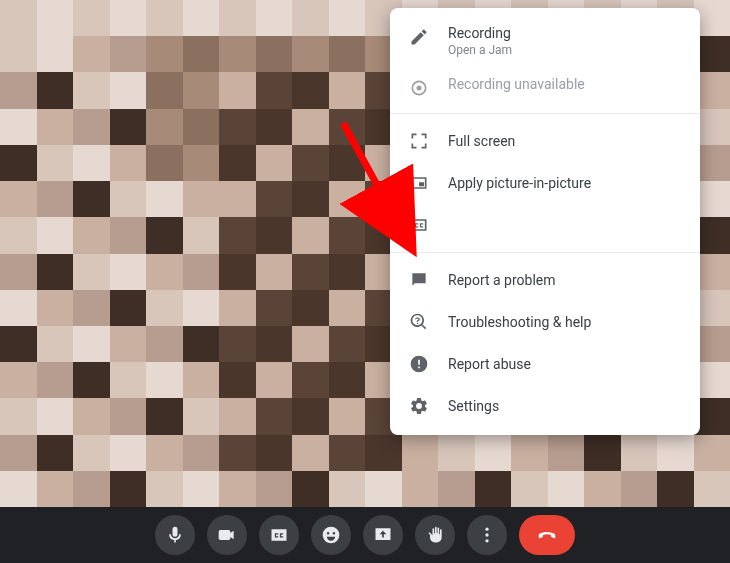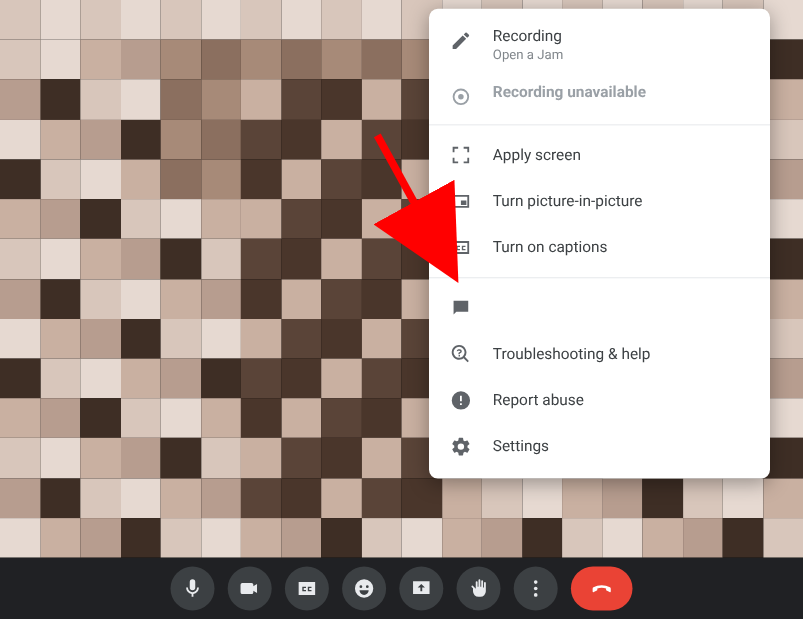--- a/index.html
+++ b/index.html
@@ -36,21 +36,21 @@
   .menu .item {
     display: flex; align-items: center; gap: 18px;
     padding: 10px 18px; cursor: pointer;
   }
   .menu .item .ico { width: 22px; height: 22px; flex-shrink:0; display:flex; align-items:center; justify-content:center; }
   .menu .item .ico svg { fill: #5f6368; }
   .menu .item .txt { line-height: 1.3; }
   .menu .item .txt .sub { font-size: 12px; color: #80868b; margin-top:1px;}
   .menu .item.twoline { align-items: flex-start; padding-top:8px; padding-bottom:8px;}
   .menu .item.twoline .ico { margin-top:2px;}
-  .menu .item.disabled { color: #9aa0a6; cursor: default; font-weight: bold; }
+  .menu .item.disabled { color: #9aa0a6; cursor: default; }
   .menu .item.disabled .ico svg { fill: #9aa0a6; }
   .menu hr { border: none; border-top: 1px solid #e8eaed; margin: 6px 0; }
   
   .arrow {
     position: absolute; left: 335px; top: 115px; pointer-events: none;
   }
 </style>
 </head>
 <body>
 
@@ -360,45 +360,45 @@
       <div>Recording unavailable</div>
     </span>
   </div>
   <hr>
   <div class="item">
     <span class="ico">
       <svg viewBox="0 0 24 24" width="20" height="20">
           <path d="M3 3h6v2H5v4H3V3zm12 0h6v6h-2V5h-4V3zM3 15h2v4h4v2H3v-6zm16 0h2v6h-6v-2h4v-4z"></path>
         </svg>
     </span>
-    <span class="txt">Apply screen</span>
+    <span class="txt">Full screen</span>
   </div>
   <div class="item">
     <span class="ico">
       <svg viewBox="0 0 24 24" width="20" height="20">
           <path d="M3 5h18v14H3V5zm2 2v10h14V7H5zm7 4h6v5h-6v-5z"></path>
         </svg>
     </span>
-    <span class="txt">Turn picture-in-picture</span>
+    <span class="txt">Apply picture-in-picture</span>
   </div>
   <div class="item">
     <span class="ico">
       <svg viewBox="0 0 24 24" width="20" height="20">
           <path d="M3 5h18v14H3V5zm2 2v10h14V7H5zm2 3h4v1.5H8.5v2H11V15H7v-5zm6 0h4v1.5h-2.5v2H17V15h-4v-5z"></path>
         </svg>
     </span>
-    <span class="txt">Turn on captions</span>
   </div>
   <hr>
   <div class="item">
     <span class="ico">
       <svg viewBox="0 0 24 24" width="20" height="20">
           <path d="M4 4h16v12H7l-3 3V4zm7 2h2v5h-2V6zm0 6h2v2h-2v-2z"></path>
         </svg>
     </span>
+    <span class="txt">Report a problem</span>
   </div>
   <div class="item">
     <span class="ico">
       <svg viewBox="0 0 24 24" width="20" height="20">
           <path d="M10 2a8 8 0 0 1 6.32 12.9l4.39 4.39-1.42 1.42-4.39-4.39A8 8 0 1 1 10 2zm0 2a6 6 0 1 0 0 12 6 6 0 0 0 0-12zm-.75 2.5h1.5a2.25 2.25 0 0 1 .55 4.43c-.45.12-.55.32-.55.57v.5h-1.5v-.5c0-1.1.7-1.7 1.45-1.9a.75.75 0 0 0-.2-1.48h-1.5a.75.75 0 0 0-.75.75H7.5A2.25 2.25 0 0 1 9.25 6.5zm.25 6.5h1.5V14.5h-1.5V13z"></path>
         </svg>
     </span>
     <span class="txt">Troubleshooting &amp; help</span>
   </div>
   <div class="item">

